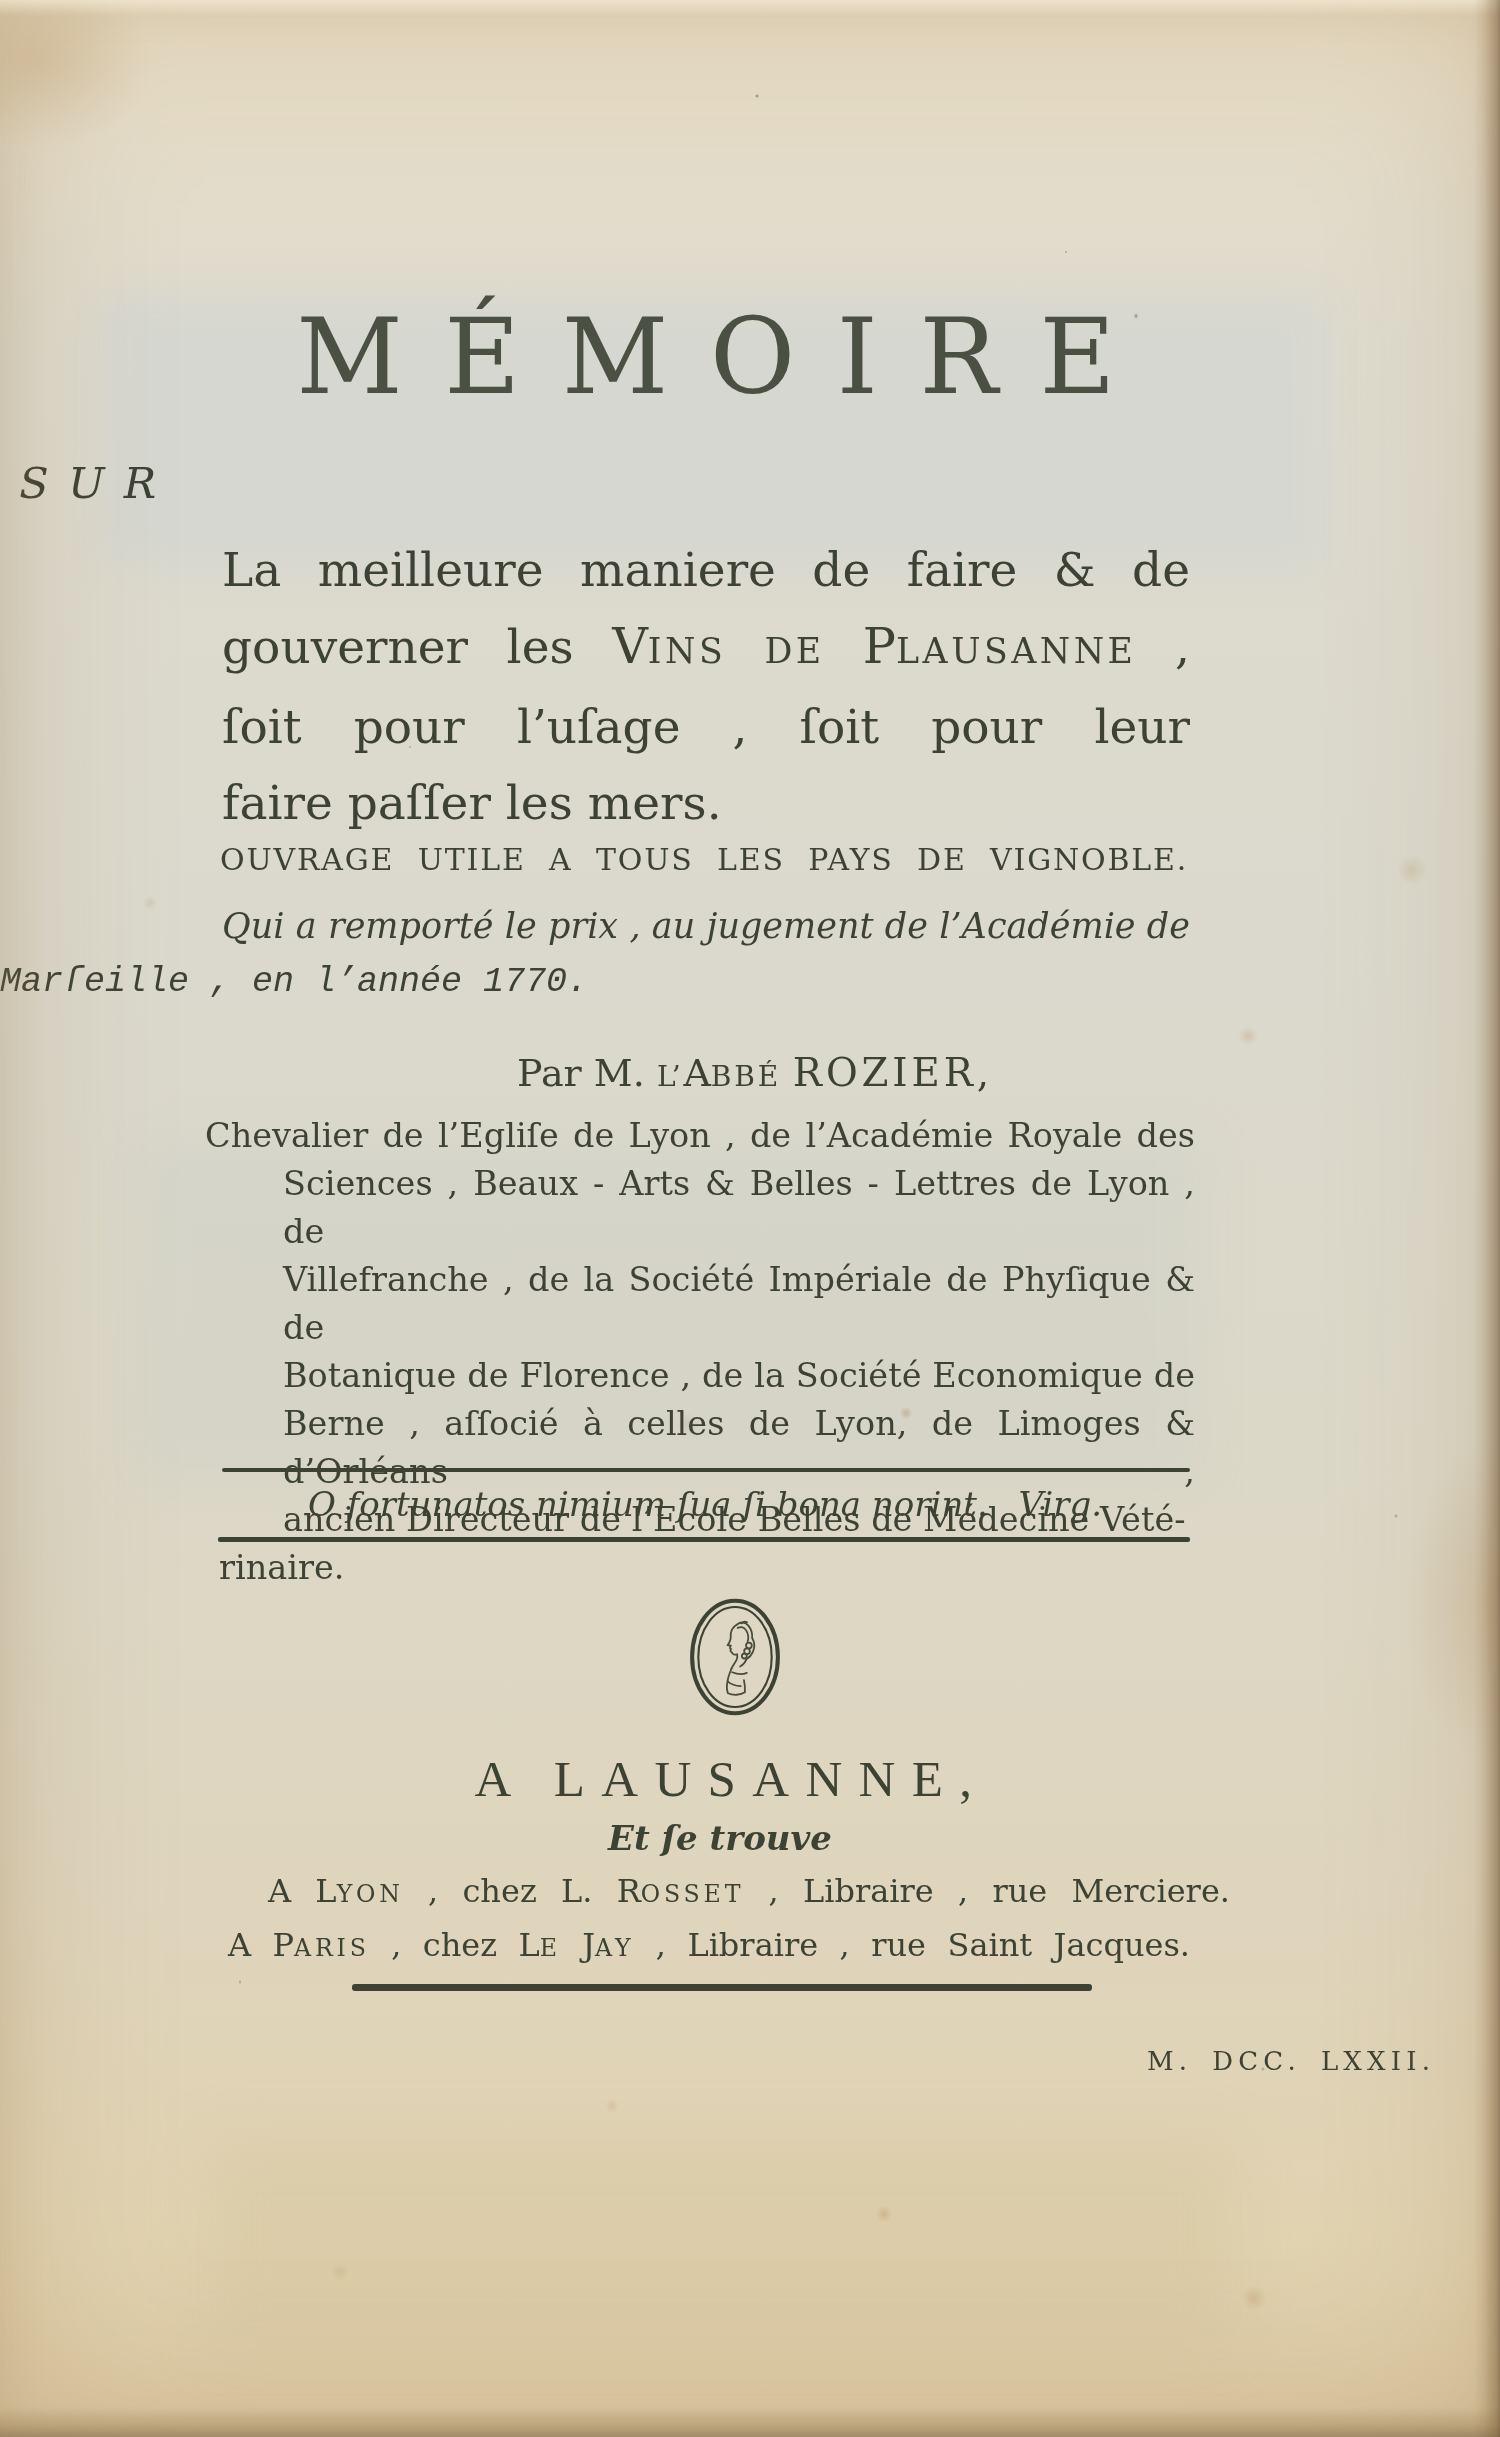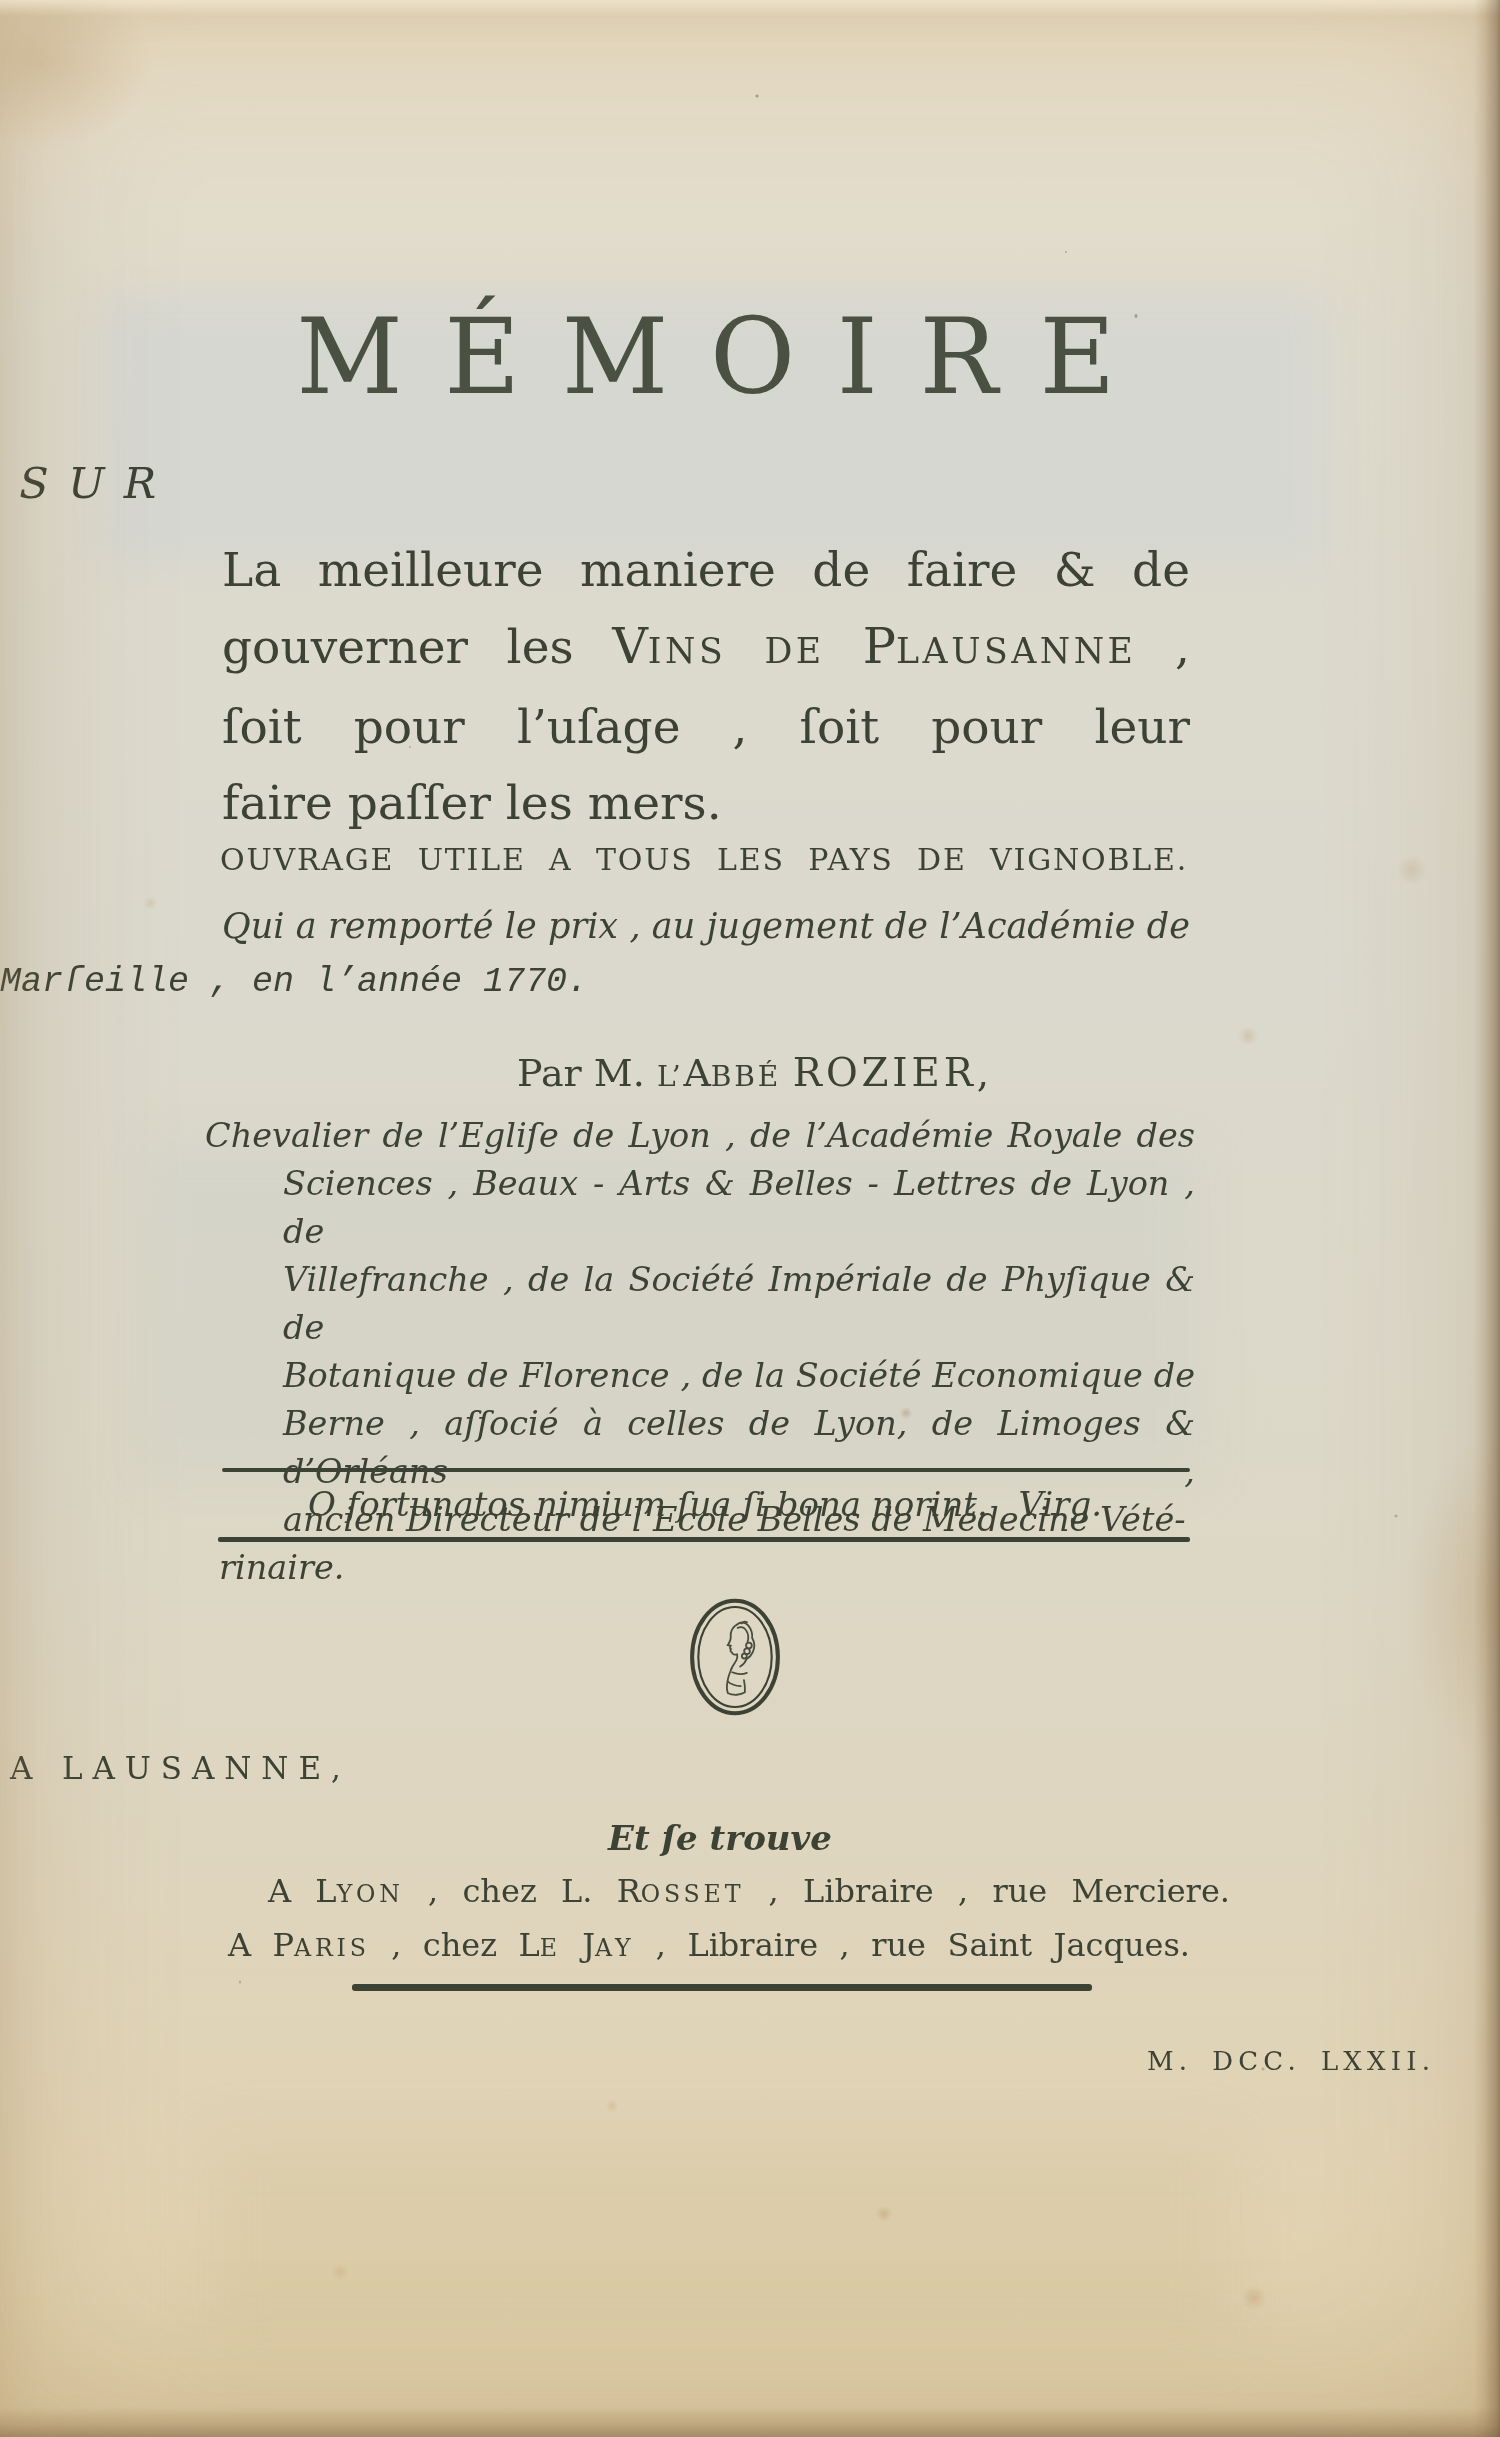--- a/index.html
+++ b/index.html
@@ -60,31 +60,31 @@
     font-size:43px;letter-spacing:.45em;padding-left:.45em;font-style:italic;}
   .subtitle{left:222px;width:968px;top:532px;font-size:47px;line-height:76px;}
   .bigcap{font-size:1.05em;}
   .sc2{font-size:.74em;letter-spacing:.10em;}
   .ouvrage{left:220px;width:968px;top:842px;font-size:30px;letter-spacing:.06em;}
   .prize1{left:222px;width:968px;top:906px;font-size:35px;font-style:italic;}
   .prize2{left:0;width:1380px;top:962px;text-align:left;font-size:35px;font-style:italic;font-family:Liberation Mono, monospace;}
   .author{left:0;top:1050px;width:1510px;text-align:center;font-size:38px;}
   .author .name{letter-spacing:.10em;font-size:1.02em;}
   .creds{left:205px;width:990px;top:1112px;font-size:33.5px;line-height:48px;}
-  .creds .cl{min-height:48px;font-style:italic;}
+  .creds .cl{min-height:48px;}
   .creds .ind{padding-left:78px;}
   .creds .ind7{padding-left:14px;}
   .rule{background:#3c4234;border-radius:2px;}
   .rule-top{left:222px;top:1468px;width:968px;height:4px;}
   .motto{left:0;top:1484px;width:1410px;text-align:center;font-size:34px;font-style:italic;}
   .motto .attrib{margin-left:.9em;}
   .rule-bot{left:218px;top:1537px;width:972px;height:5px;}
   .medallion{left:687px;top:1596px;width:96px;height:122px;}
-  .lausanne{left:0;top:1750px;width:1430px;text-align:left;
-    font-size:31px;letter-spacing:.32em;padding-left:.32em;}
+  .lausanne{left:0;top:1750px;width:1430px;text-align:center;
+    font-size:51px;letter-spacing:.32em;padding-left:.32em;font-family:Liberation Serif, serif;}
   .trouve{left:0;top:1818px;width:1440px;text-align:center;font-size:34px;font-style:italic;font-weight:bold;}
   .imprint{left:228px;width:962px;font-size:32px;}
   .lyon{top:1872px;margin-left:40px;}
   .paris{top:1926px;}
   .imprint .sc2{letter-spacing:.16em;}
   .rule-date{left:352px;top:1984px;width:740px;height:7px;border-radius:3px;}
   .date{left:0;top:2046px;width:1430px;text-align:right;
     font-size:26px;letter-spacing:.20em;padding-left:.20em;word-spacing:.25em;}
 </style>
 </head>

